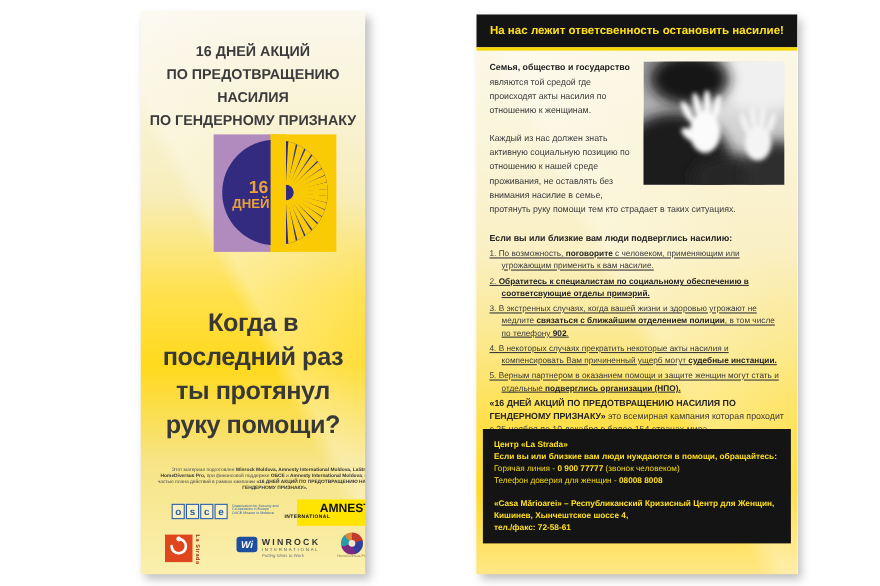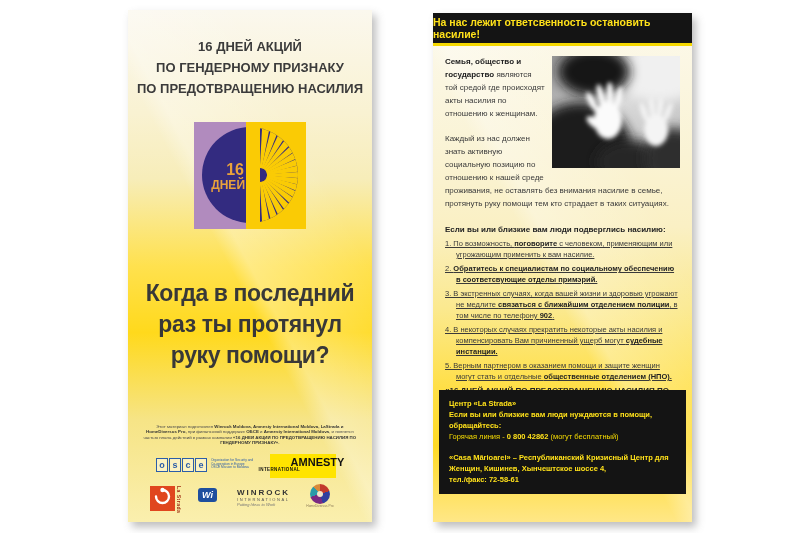--- a/index.html
+++ b/index.html
@@ -4,21 +4,21 @@
 <style>
   html,body{margin:0;padding:0;width:800px;height:533px;background:#ffffff;overflow:hidden;
     font-family:"Liberation Sans",sans-serif;}
   .stage{position:relative;width:800px;height:533px;background:#ffffff;}
   .panel{position:absolute;box-shadow:4px 5px 8px rgba(110,110,110,.45);overflow:hidden;}
   .panel::before{content:"";position:absolute;inset:0;
     background:linear-gradient(62deg,rgba(255,255,255,0) 46%,rgba(255,255,255,.30) 50%,rgba(255,255,255,0) 74%);}
   .panel>*{position:relative;}
 
   
-  #left-panel{left:128px;top:10px;width:244px;height:512px;
+  #left-panel{left:128px;top:10px;width:204px;height:512px;
     background:linear-gradient(180deg,#FBF8EE 0%,#F9F2D2 20%,#F7EDB9 33%,#FFE14E 50%,#FFD91C 63%,#F6E486 80%,#FAEFAE 100%);}
   .lp-title{position:absolute;top:26px;left:0;right:0;text-align:center;
     font-size:13px;font-weight:bold;color:#3b3b3b;line-height:21px;letter-spacing:0;}
   .lp-logo{position:absolute;top:112px;left:66px;width:112px;height:107px;}
   .lp-question{position:absolute;top:268px;left:10px;right:10px;text-align:center;
     font-size:23px;font-weight:bold;color:#383838;line-height:31px;letter-spacing:-.4px;}
   .lp-credits{position:absolute;top:414px;left:14px;width:216px;}
   .lp-credits-inner{width:392px;transform:scale(.55);transform-origin:left top;
     font-size:8px;line-height:10px;color:#4a4a4a;text-align:center;}
   .lp-credits-inner b{color:#333;}
@@ -38,37 +38,37 @@
     display:flex;align-items:center;justify-content:center;}
   .amnesty-text{text-align:left;line-height:7px;color:#111;}
   .amnesty-l1{font-size:11px;font-weight:bold;letter-spacing:0;margin-left:32px;}
   .amnesty-l2{font-size:4.5px;font-weight:bold;letter-spacing:.4px;}
   .amnesty-candle{margin-left:3px;}
 
   .lastrada{position:absolute;left:22px;top:2px;display:flex;}
   .lastrada-square{width:25px;height:25px;background:#E0461E;position:relative;}
   .lastrada-vtext{writing-mode:vertical-rl;font-size:5px;color:#9e2c10;font-weight:bold;
     letter-spacing:.5px;margin-left:1px;line-height:5px;}
-  .winrock{position:absolute;left:70px;top:4px;display:flex;align-items:flex-start;}
+  .winrock{position:absolute;left:87px;top:4px;display:flex;align-items:flex-start;}
   .winrock-mark{width:19px;height:14px;background:#1E4F9E;border-radius:3px;color:#fff;
     font-size:9px;font-weight:bold;font-style:italic;display:flex;align-items:center;justify-content:center;}
-  .winrock-words{margin-left:20px;}
+  .winrock-words{margin-left:4px;}
   .winrock-name{font-size:8px;font-weight:bold;letter-spacing:2px;color:#333;line-height:9px;}
   .winrock-sub{font-size:4px;letter-spacing:1.6px;color:#555;line-height:5px;}
   .winrock-tag{font-size:4px;font-style:italic;color:#777;line-height:6px;}
   .homediversus{position:absolute;left:166px;top:0;width:52px;text-align:center;}
   .hd-swirl{width:20px;height:20px;border-radius:50%;margin:0 auto;
     background:conic-gradient(#c23a2c 0 20%,#31409e 20% 45%,#7b2a82 45% 70%,#2b9aa8 70% 88%,#d8893a 88% 100%);
     position:relative;}
   .hd-swirl::after{content:"";position:absolute;left:7px;top:7px;width:6px;height:6px;border-radius:50%;background:#f3e6c8;}
   .hd-caption{width:104px;transform:scale(.5);transform-origin:center top;margin-left:-26px;
     font-size:6.5px;color:#8a7a55;line-height:7px;}
 
   
-  #right-panel{left:433px;top:13px;width:259px;height:509px;
+  #right-panel{left:433px;top:13px;width:292px;height:509px;
     background:linear-gradient(180deg,#FCF9EC 0%,#FAF3D4 28%,#FAF0C4 42%,#FBE98F 58%,#FFDF45 74%,#FFDA25 85%,#FFE787 100%);}
   .rp-header{height:30px;background:#141414;display:flex;align-items:center;justify-content:center;}
   .rp-header-text{color:#FFE11A;font-size:10.5px;font-weight:bold;letter-spacing:0;}
   .rp-stripe{height:3px;background:#F5D800;}
   .rp-body{padding:9px 12px 0 12px;font-size:8px;color:#3a3a3a;line-height:13px;}
   .rp-photo{float:right;width:128px;height:112px;margin:1px 0 4px 6px;display:block;}
   .rp-body p{margin:0 0 12px 0;}
   .rp-body b{color:#222;}
   .rp-list-header{font-weight:bold;font-size:8px;color:#222;margin:14px 0 3px 0;line-height:11px;}
   .rp-list{margin:0;padding:0;list-style:none;font-size:7.5px;line-height:11px;text-decoration:underline;}
@@ -81,22 +81,22 @@
 </style>
 </head>
 <body>
 
 <div class="stage">
 
   <div class="panel" id="left-panel">
 
     <div class="lp-title">
       <div>16 ДНЕЙ АКЦИЙ</div>
+      <div>ПО ПРЕДОТВРАЩЕНИЮ НАСИЛИЯ</div>
       <div>ПО ГЕНДЕРНОМУ ПРИЗНАКУ</div>
-      <div>ПО ПРЕДОТВРАЩЕНИЮ НАСИЛИЯ</div>
     </div>
 
     <svg class="lp-logo" viewBox="0 0 112 107">
       <defs>
         <clipPath id="logo-circle-clip">
             <circle cx="56" cy="53" r="48"></circle>
           </clipPath>
       </defs>
       <rect x="0" y="0" width="58" height="107" fill="#B18BBE"></rect>
       <rect x="52" y="0" width="60" height="107" fill="#FACB05"></rect>
@@ -237,28 +237,29 @@
 
       <p><b>Семья, общество и государство</b><span> являются той средой где происходят акты насилия по отношению к женщинам.</span></p>
       <p><span>Каждый из нас должен знать активную социальную позицию по отношению к нашей среде проживания, не оставлять без внимания насилие в семье, протянуть руку помощи тем кто страдает в таких ситуациях.</span></p>
 
       <div class="rp-list-header">Если вы или близкие вам люди подверглись насилию:</div>
       <ol class="rp-list">
         <li><span>1. По возможность, </span><b>поговорите</b><span> с человеком, применяющим или угрожающим применить к вам насилие.</span></li>
         <li><span>2. </span><b>Обратитесь к специалистам по социальному обеспечению в соответсвующие отделы примэрий.</b></li>
         <li><span>3. В экстренных случаях, когда вашей жизни и здоровью угрожают не медлите </span><b>связаться с ближайшим отделением полиции</b><span>, в том числе по телефону </span><b>902</b><span>.</span></li>
         <li><span>4. В некоторых случаях прекратить некоторые акты насилия и компенсировать Вам причиненный ущерб могут </span><b>судебные инстанции.</b></li>
-        <li><span>5. Верным партнером в оказанием помощи и защите женщин могут стать и отдельные </span><b>общественные отделением (НПО).</b></li>
+        <li><span>5. Верным партнером в оказанием помощи и защите женщин могут стать и отдельные </span><b>подверглись организации (НПО).</b></li>
       </ol>
 
       <p class="rp-campaign"><b>«16 ДНЕЙ АКЦИЙ ПО ПРЕДОТВРАЩЕНИЮ НАСИЛИЯ ПО ГЕНДЕРНОМУ ПРИЗНАКУ»</b><span> это всемирная кампания которая проходит с 25 ноября по 10 декабря в более 154 странах мира.</span></p>
     </div>
 
     <div class="rp-contact">
       <div><b>Центр «La Strada»</b></div>
       <div><b>Если вы или близкие вам люди нуждаются в помощи, обращайтесь:</b></div>
-      <div><span>Горячая линия - </span><b>0 800 42862</b><span> (могут бесплатный)</span></div>
+      <div><span>Горячая линия - </span><b>0 900 77777</b><span> (звонок человеком)</span></div>
+      <div><span>Телефон доверия для женщин - </span><b>08008 8008</b></div>
       <div class="gap"></div>
       <div><b>«Casa Mărioarei» – Республиканский Кризисный Центр для Женщин, Кишинев, Хынчештское шоссе 4,</b></div>
       <div><b>тел./факс: 72-58-61</b></div>
     </div>
   </div>
 </div>
 
 </body></html>

